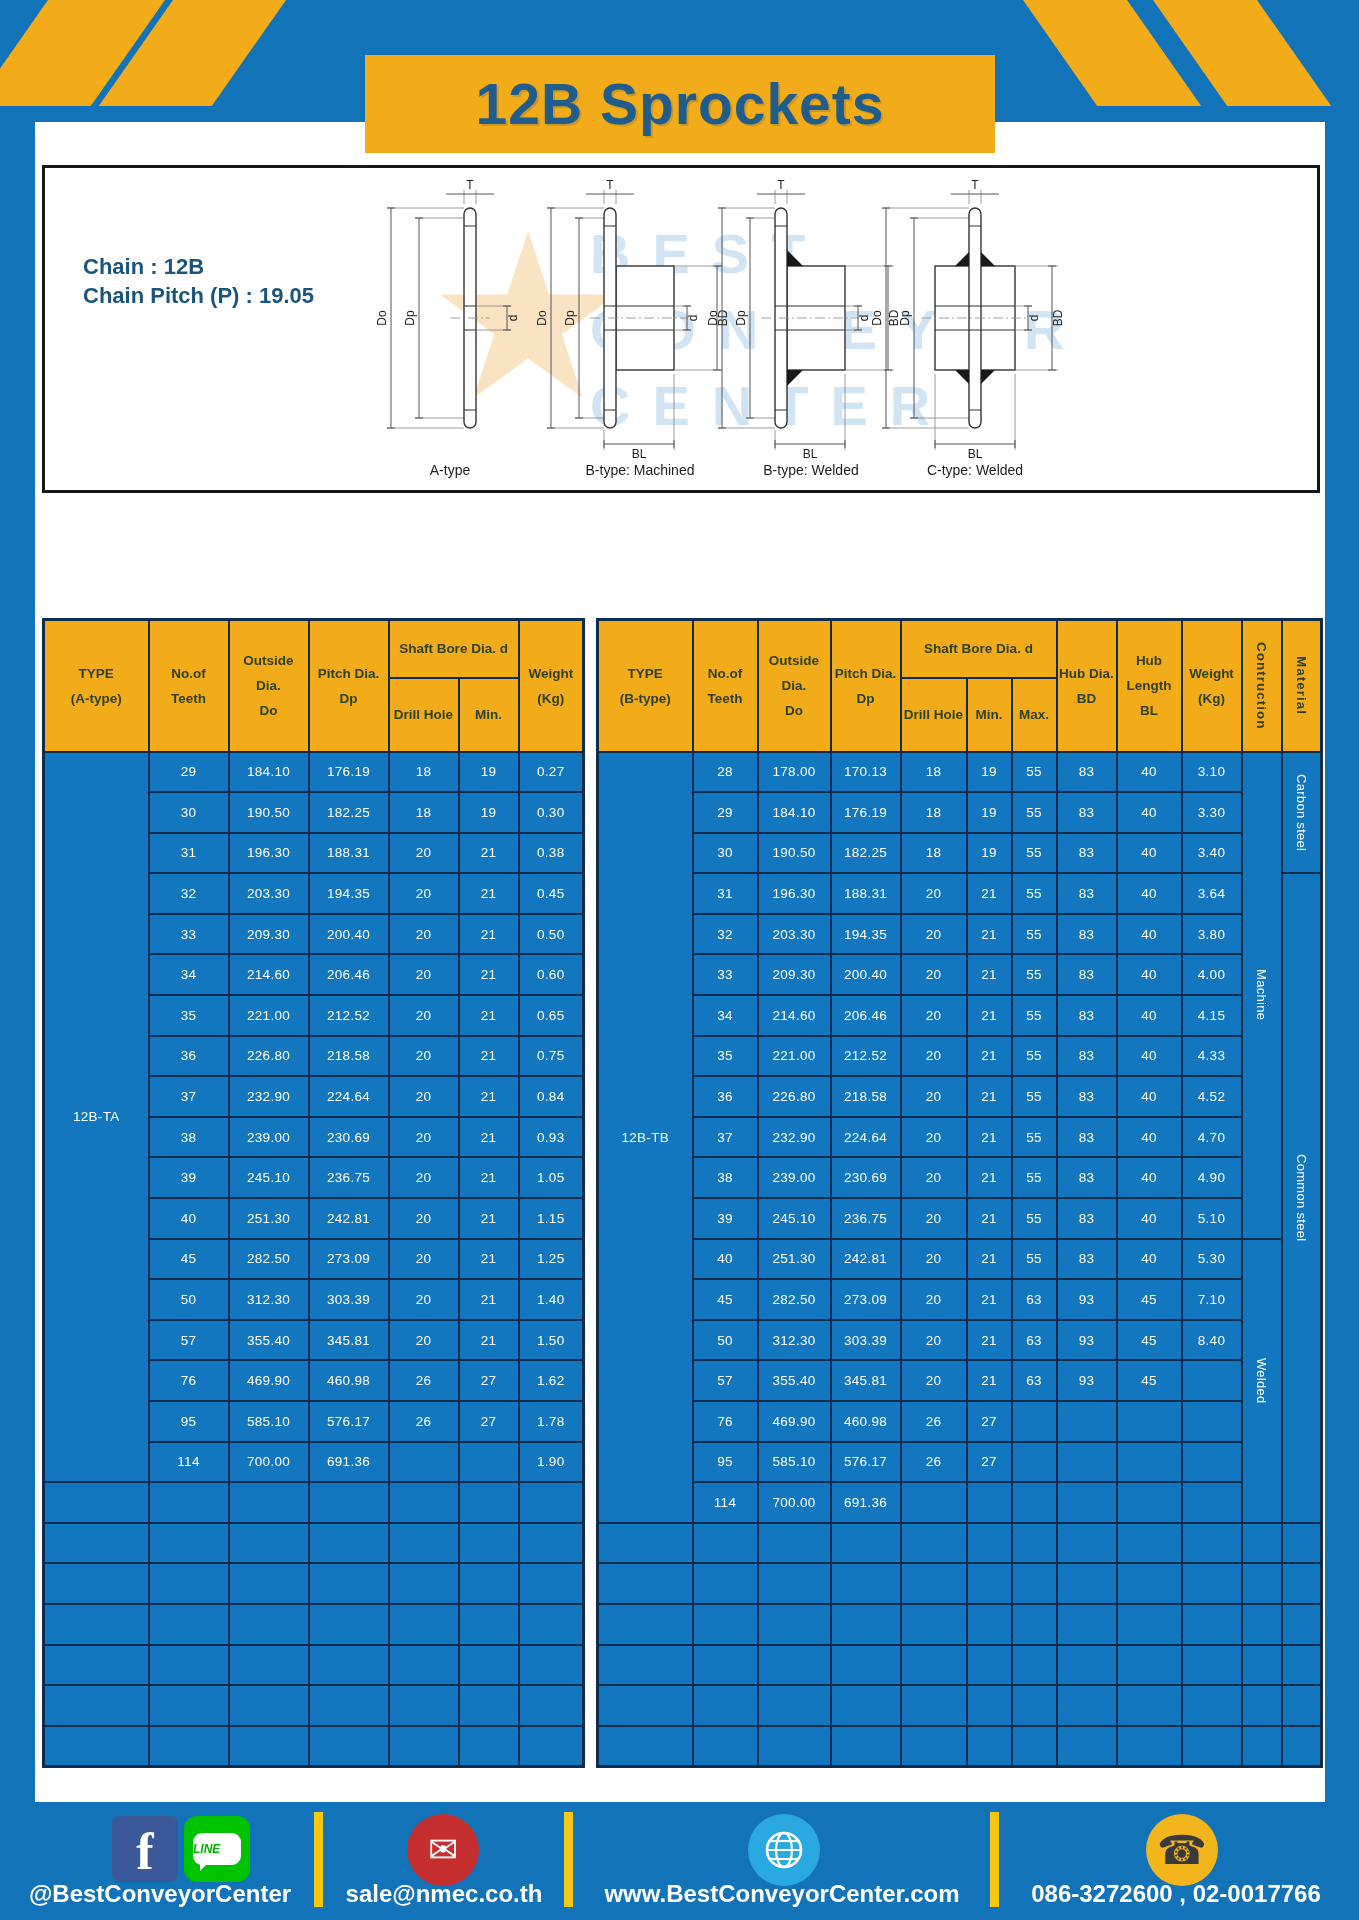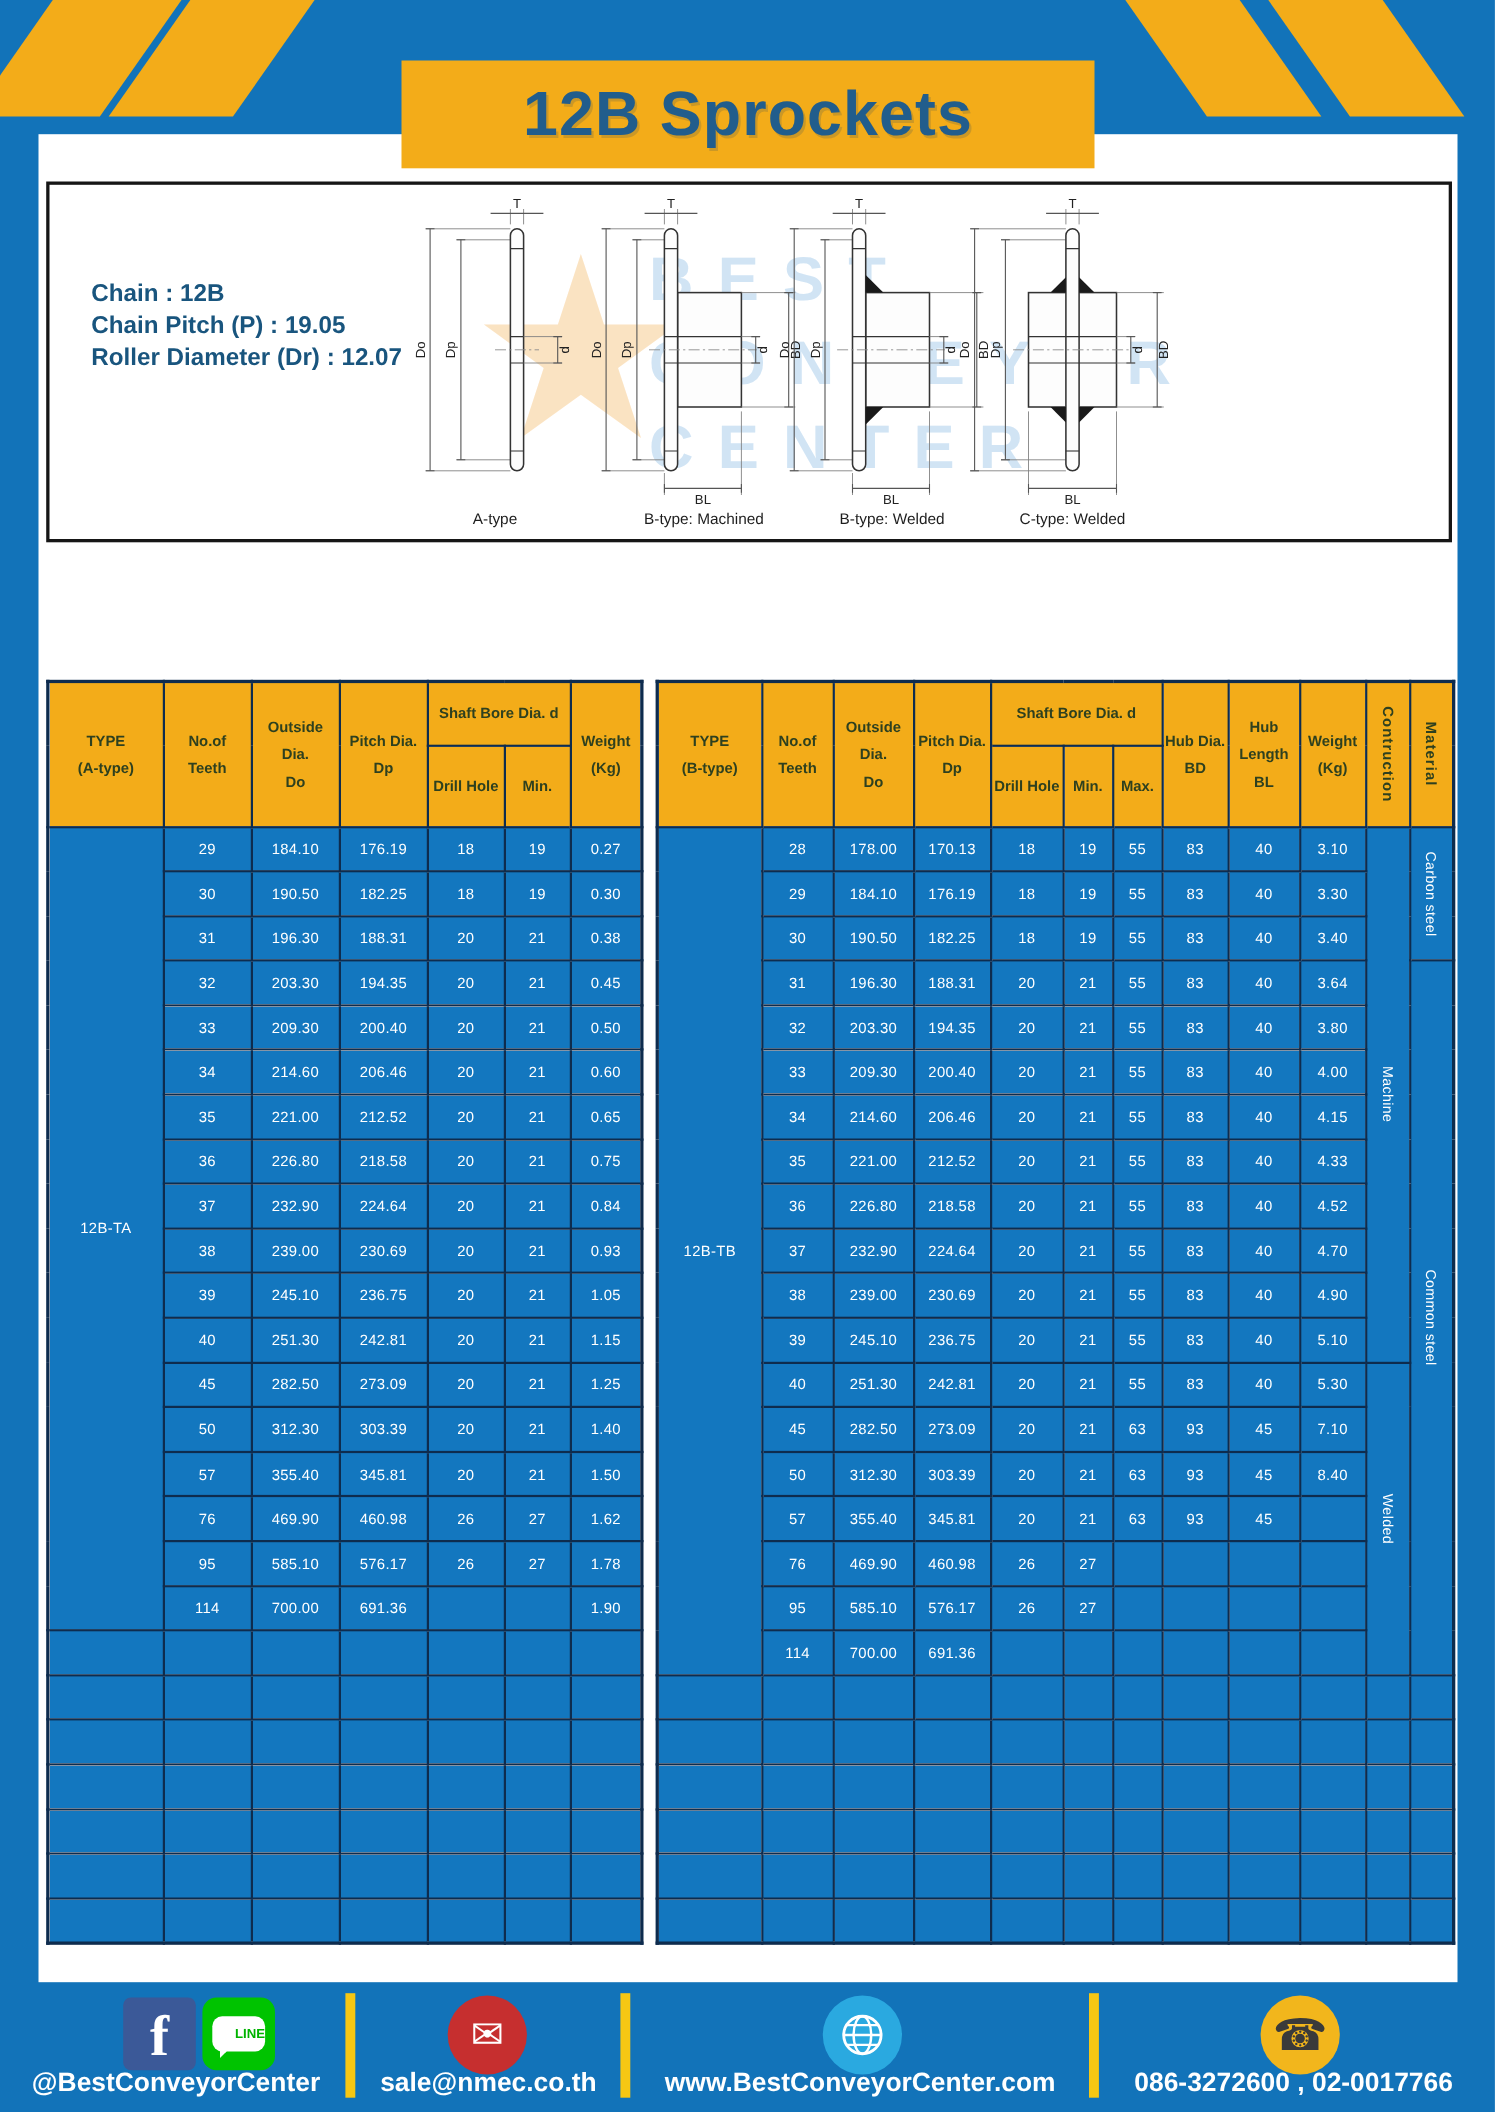--- a/index.html
+++ b/index.html
@@ -64,21 +64,21 @@
   .footer-label{position:absolute;top:1880px;transform:translateX(-50%);color:#fff;font-weight:bold;
     font-size:24px;white-space:nowrap;}
   .icon-circle{position:absolute;top:1814px;width:72px;height:72px;border-radius:50%;
     display:flex;align-items:center;justify-content:center;}
   .fb{position:absolute;left:112px;top:1816px;width:66px;height:66px;border-radius:7px;background:#3b5998;
     color:#fff;font-weight:bold;font-size:52px;font-family:"Liberation Serif",serif;
     display:flex;align-items:flex-end;justify-content:center;line-height:60px;}
   .line-box{position:absolute;left:184px;top:1816px;width:66px;height:66px;border-radius:13px;background:#00c300;
     display:flex;align-items:center;justify-content:center;}
   .line-bubble{width:48px;height:32px;background:#fff;border-radius:9px;position:relative;
-    display:flex;align-items:center;justify-content:flex-end;font-size:12px;font-weight:bold;color:#00b300;}
+    display:flex;align-items:center;justify-content:flex-start;font-size:12px;font-weight:bold;color:#00b300;font-style:italic;}
   .line-bubble:after{content:"";position:absolute;left:7px;bottom:-6px;border:5px solid transparent;
     border-top-color:#fff;border-left-color:#fff;}
   .mail-c{left:407px;background:#c62f2f;color:#fff;font-size:36px;}
   .globe-c{left:748px;background:#2aa9e0;}
   .phone-c{left:1146px;background:#f2b61c;color:#3a3a3a;font-size:40px;}
 </style>
 </head>
 <body>
 
 <div class="stripe st-l" id="st1"></div>
@@ -95,21 +95,20 @@
   <div class="diagram-box">
     <div class="wm-star">★</div>
     <div class="wm-text">
         <div class="wm-line">BEST</div>
         <div class="wm-line">CONVEYOR</div>
         <div class="wm-line">CENTER</div>
       </div>
     <div class="spec">
         <div class="spec-line">Chain  :  12B</div>
         <div class="spec-line">Chain Pitch (P)  :  19.05</div>
-        <div class="spec-line">Roller Diameter (Dr)  : 12.07</div>
       </div>
 
   <div class="diagram" style="left: 330px; width: 150px;"><svg width="150" height="288" viewBox="0 0 150 288">
           <line x1="12" y1="30" x2="89" y2="30" class="ext"></line>
           <line x1="12" y1="250" x2="89" y2="250" class="ext"></line>
           <line x1="40" y1="40" x2="89" y2="40" class="ext"></line>
           <line x1="40" y1="240" x2="89" y2="240" class="ext"></line>
           <rect x="89" y="30" width="12" height="220" rx="6" class="part"></rect>
           <line x1="89" y1="48" x2="101" y2="48" class="thin"></line>
           <line x1="89" y1="232" x2="101" y2="232" class="thin"></line>

